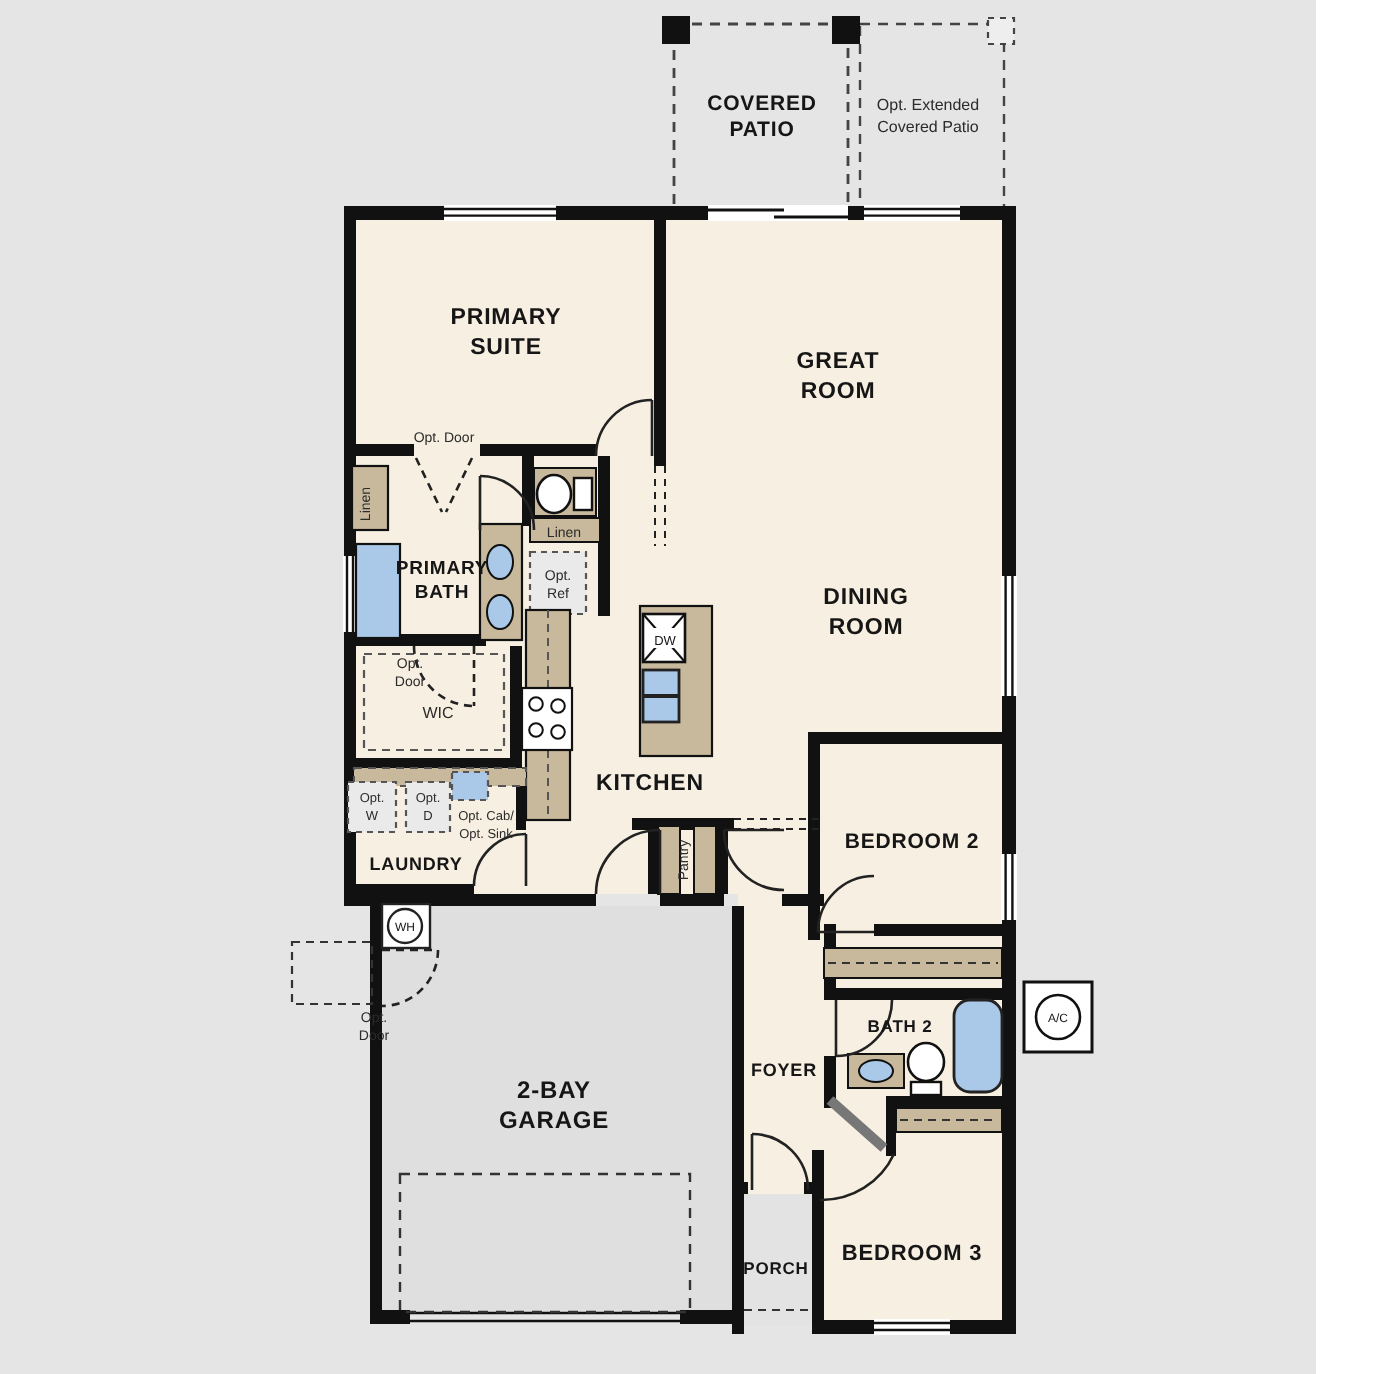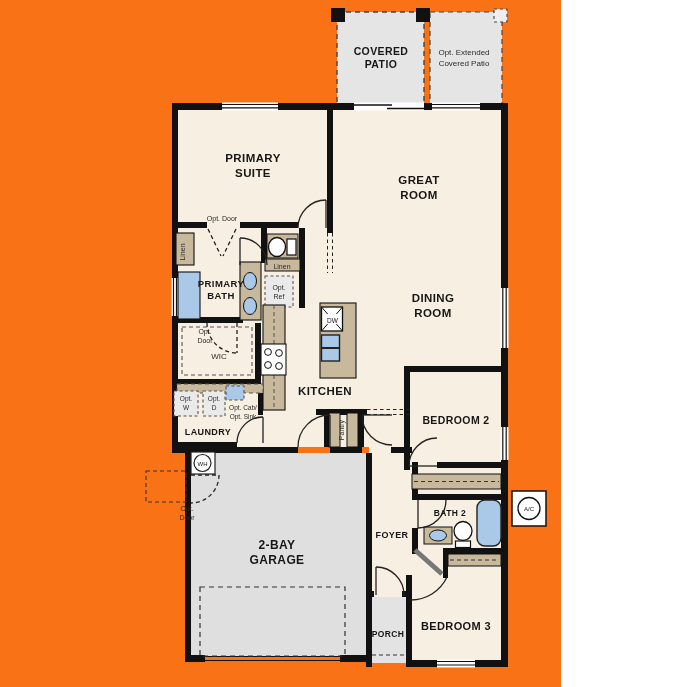--- a/index.html
+++ b/index.html
@@ -1,16 +1,16 @@
 <!DOCTYPE html>
 <html><head>
 <meta charset="utf-8">
 <style>
   html,body{margin:0;padding:0;background:#ffffff;}
-  .stage{position:relative;width:561px;height:687px;background:#f97316;overflow:hidden;}
+  .stage{position:relative;width:658px;height:687px;background:#e5e5e5;overflow:hidden;}
   svg{position:absolute;left:0;top:0;}
   text{font-family:"Liberation Sans","DejaVu Sans",sans-serif;fill:#161616;}
   .rb{font-weight:bold;letter-spacing:.4px;}
   .sm{fill:#2b2b2b;}
 </style>
 </head>
 <body>
 
 <div class="stage">
 <svg width="687" height="687" viewBox="0 0 687 687">

